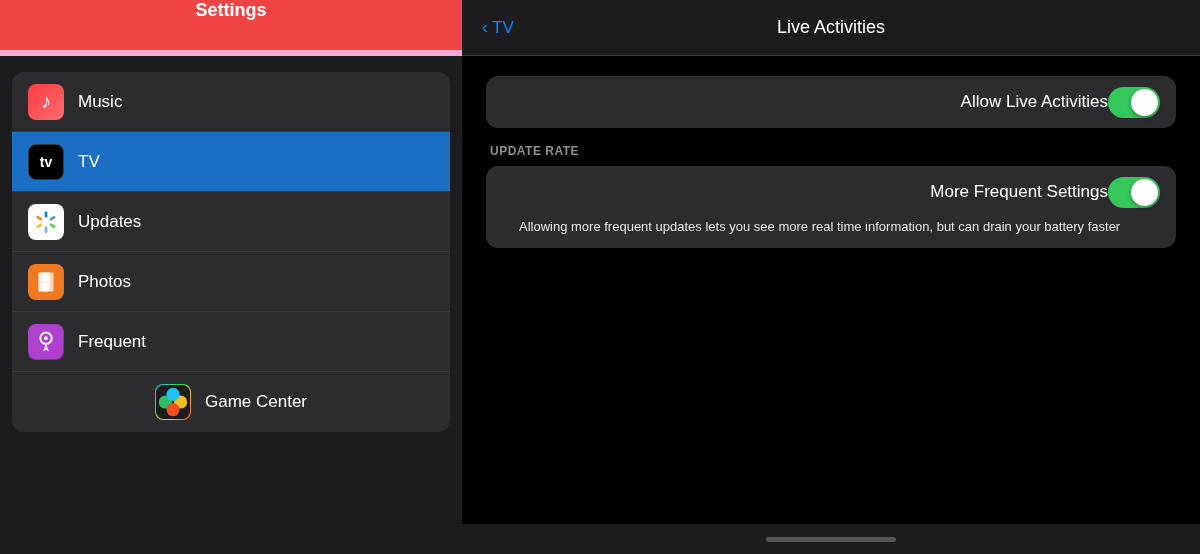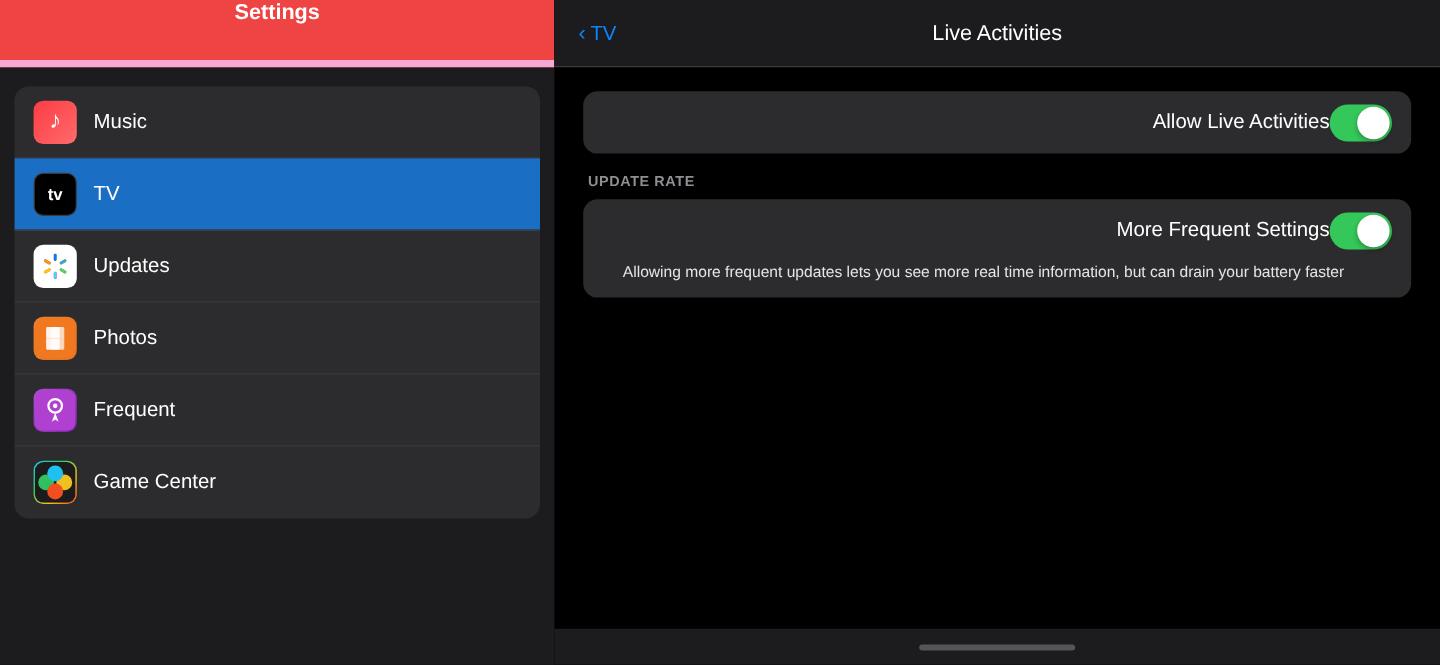--- a/index.html
+++ b/index.html
@@ -48,20 +48,21 @@
       align-items: center;
       padding: 10px 16px;
       height: 60px;
       border-bottom: 1px solid #3a3a3c;
       cursor: pointer;
       position: relative;
     }
 
     .settings-item:last-child {
       border-bottom: none;
+      justify-content: center;
     }
 
     .settings-item.active {
       background: #1a6fc4;
     }
 
     .settings-item .app-icon {
       width: 36px;
       height: 36px;
       border-radius: 8px;

